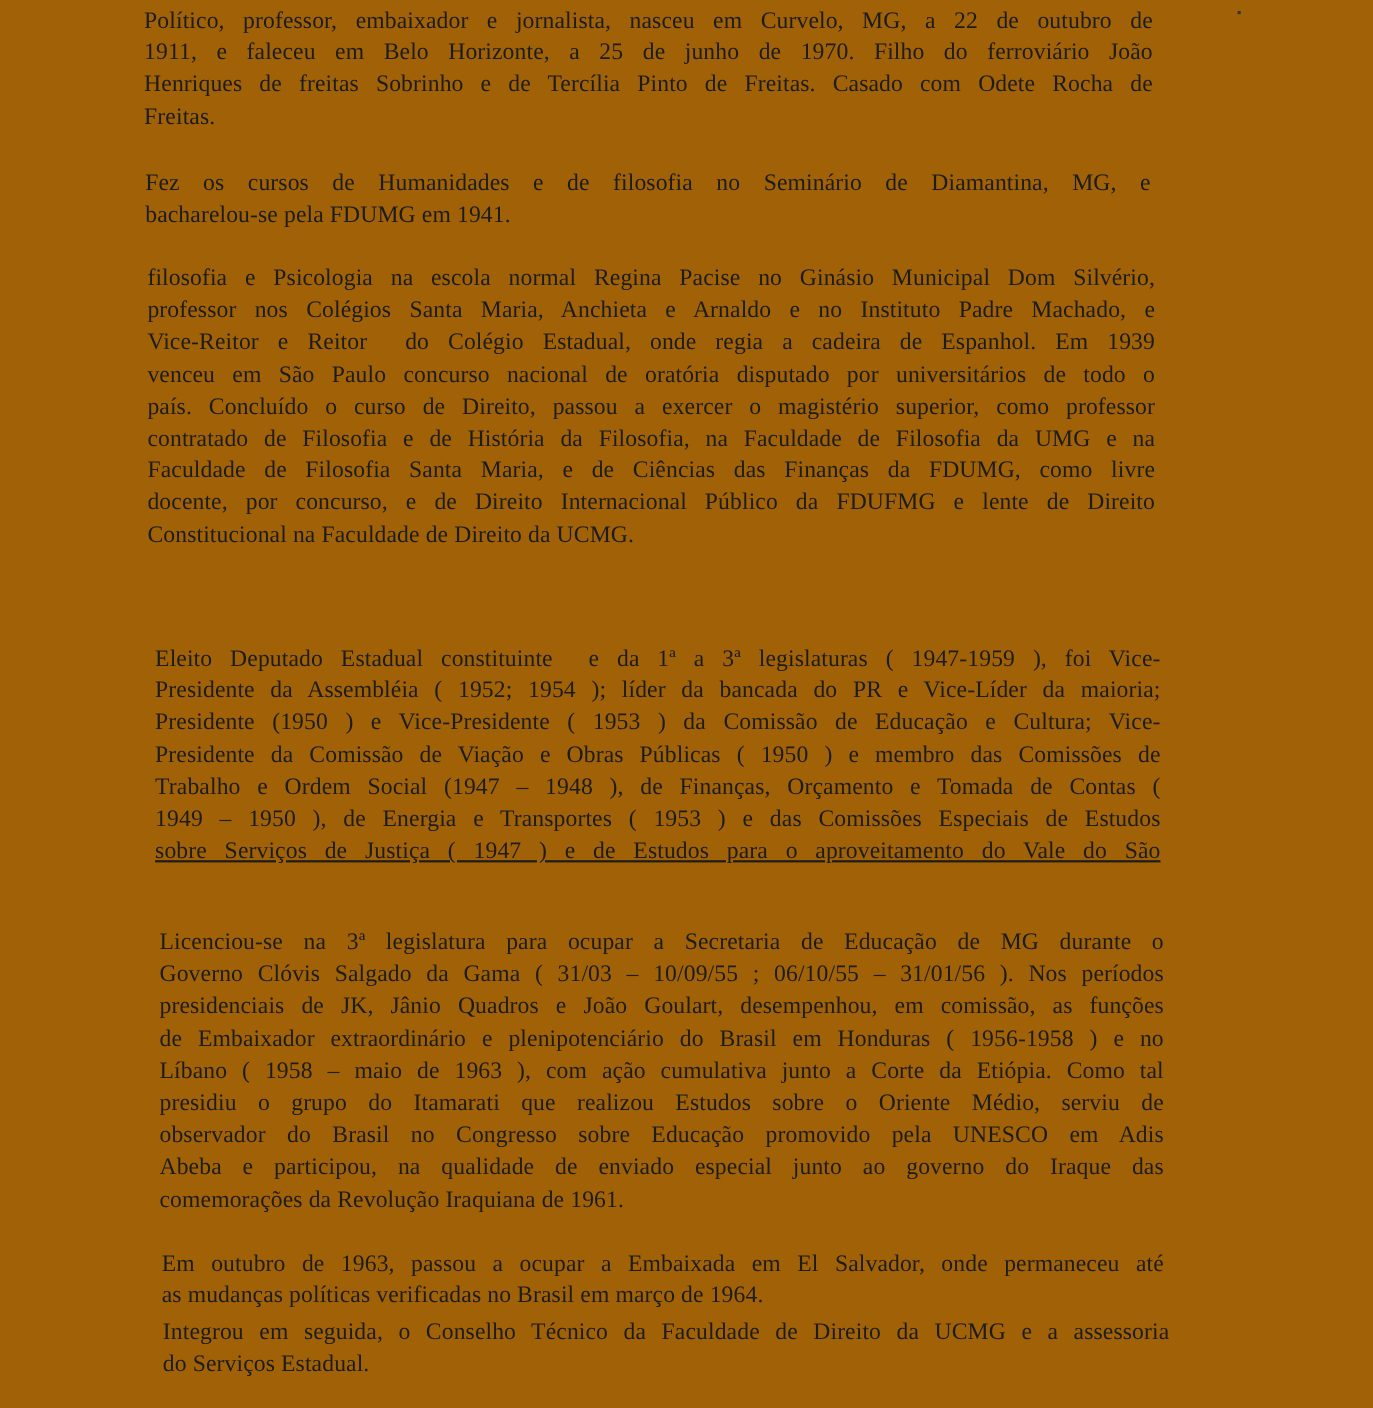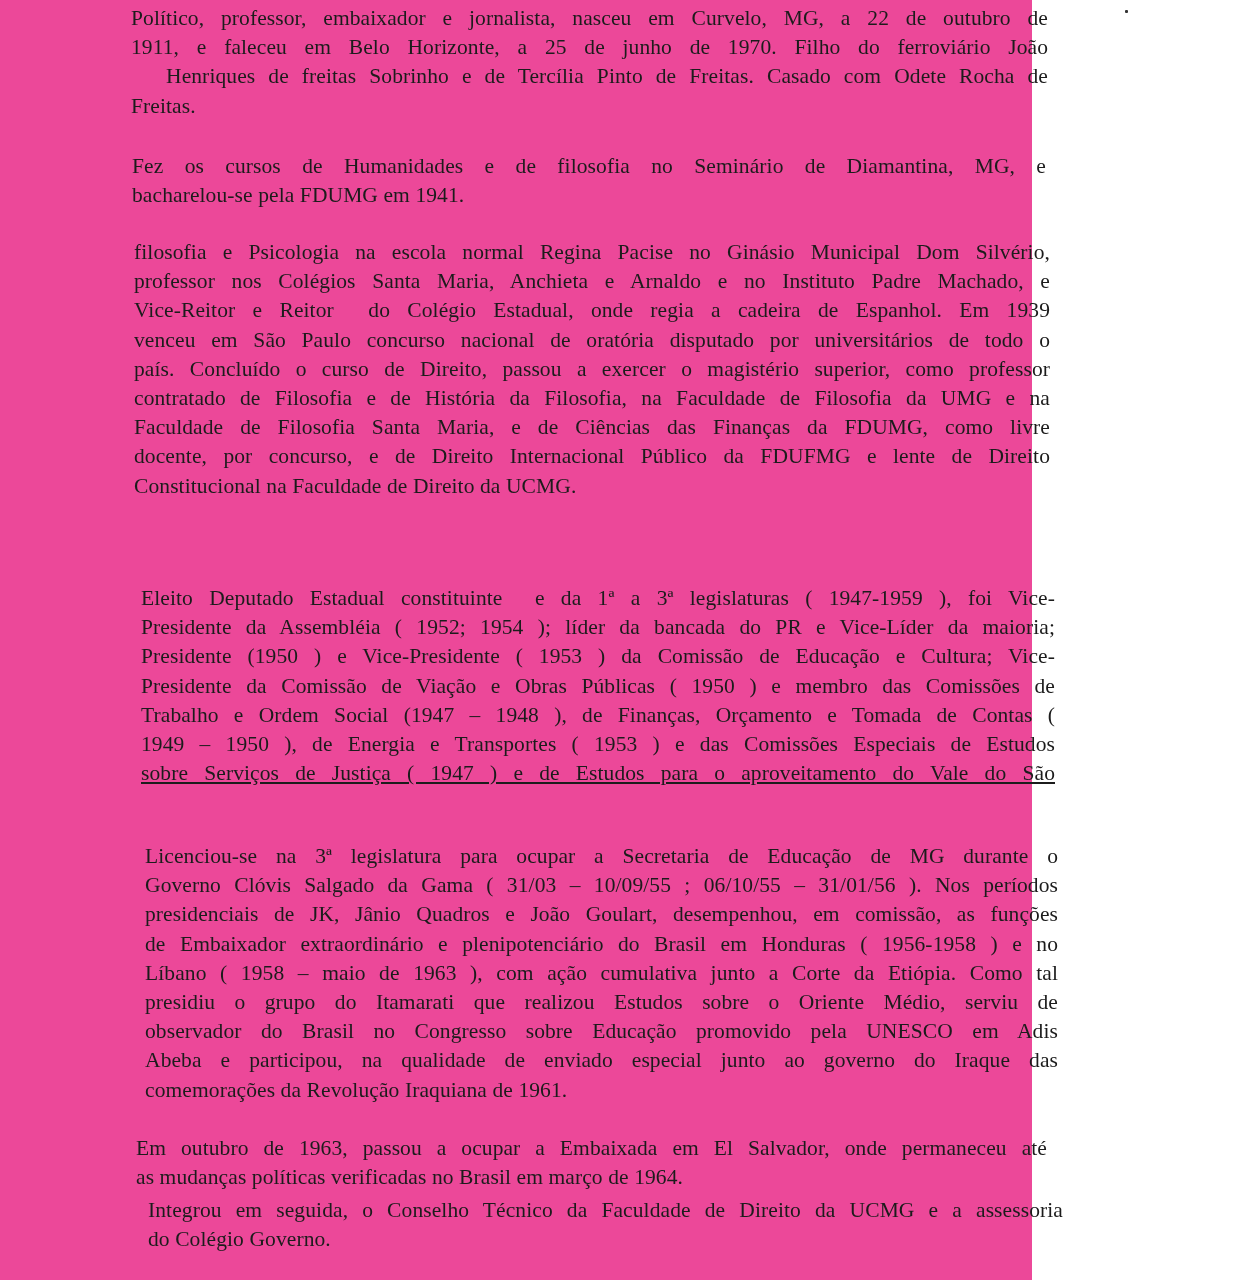--- a/index.html
+++ b/index.html
@@ -11,22 +11,22 @@
       width: 1248px;
       height: 1280px;
       position: relative;
       overflow: hidden;
       font-family: "Liberation Serif", "DejaVu Serif", serif;
       color: #1c1c1c;
     }
     .page {
       position: absolute;
       left: 0; top: 0;
-      width: 1032px; height: 1280px;
-      background: #ec4899;
+      width: 1248px; height: 1280px;
+      background: #a16207;
     }
     .para {
       position: absolute;
       font-size: 21.5px;
       line-height: 29.2px;
       text-align: justify;
       letter-spacing: 0.1px;
     }
     .para .ln {
       display: block;
@@ -35,40 +35,40 @@
       text-align-last: justify;
     }
     .para .ln.last {
       text-align-last: left;
     }
     #p1 { left: 131px; top: 4px;   width: 917px; }
     #p2 { left: 132px; top: 152px; width: 914px; }
     #p3 { left: 134px; top: 238px; width: 916px; }
     #p4 { left: 141px; top: 584px; width: 914px; }
     #p5 { left: 145px; top: 842px; width: 913px; }
-    #p6 { left: 136px; top: 1134px; width: 911px; }
+    #p6 { left: 147px; top: 1134px; width: 911px; }
     #p7 { left: 148px; top: 1196px; width: 915px; }
     .speck {
       position: absolute;
       width: 3px; height: 3px;
       background: #333;
       border-radius: 1px;
     }
   </style>
 </head>
 <body>
 
 <div class="page">
 
   <div class="speck" style="left:1125px; top:10px;"></div>
 
   <div class="para" id="p1">
     <span class="ln"><span style="white-space: pre; word-spacing: 0px;">Político, professor, embaixador e jornalista, nasceu em Curvelo, MG, a 22 de outubro de</span></span>
     <span class="ln"><span style="white-space: pre; word-spacing: 0px;">1911, e faleceu em Belo Horizonte, a 25 de junho de 1970. Filho do ferroviário João</span></span>
-    <span class="ln"><span style="white-space: pre; word-spacing: 0px; margin-left: 35px;">Henriques de freitas Sobrinho e de Tercília Pinto de Freitas. Casado com Odete Rocha de</span></span>
+    <span class="ln"><span style="white-space: pre; word-spacing: 0px;">Henriques de freitas Sobrinho e de Tercília Pinto de Freitas. Casado com Odete Rocha de</span></span>
     <span class="ln last">Freitas.</span>
   </div>
 
   <div class="para" id="p2">
     <span class="ln"><span style="white-space: pre; word-spacing: 0px;">Fez os cursos de Humanidades e de filosofia no Seminário de Diamantina, MG, e</span></span>
     <span class="ln last">bacharelou-se pela FDUMG em 1941.</span>
   </div>
 
   <div class="para" id="p3">
     <span class="ln"><span style="white-space: pre; word-spacing: 0px;">filosofia e Psicologia na escola normal Regina Pacise no Ginásio Municipal Dom Silvério,</span></span>
@@ -104,16 +104,16 @@
     <span class="ln last">comemorações da Revolução Iraquiana de 1961.</span>
   </div>
 
   <div class="para" id="p6">
     <span class="ln"><span style="white-space: pre; word-spacing: 0px;">Em outubro de 1963, passou a ocupar a Embaixada em El Salvador, onde permaneceu até</span></span>
     <span class="ln last">as mudanças políticas verificadas no Brasil em março de 1964.</span>
   </div>
 
   <div class="para" id="p7">
     <span class="ln"><span style="white-space: pre; word-spacing: 0px;">Integrou em seguida, o Conselho Técnico da Faculdade de Direito da UCMG e a assessoria</span></span>
-    <span class="ln last">do Colégio Governo.</span>
+    <span class="ln last">do Serviços Estadual.</span>
   </div>
 
 </div>
 
 </body></html>

